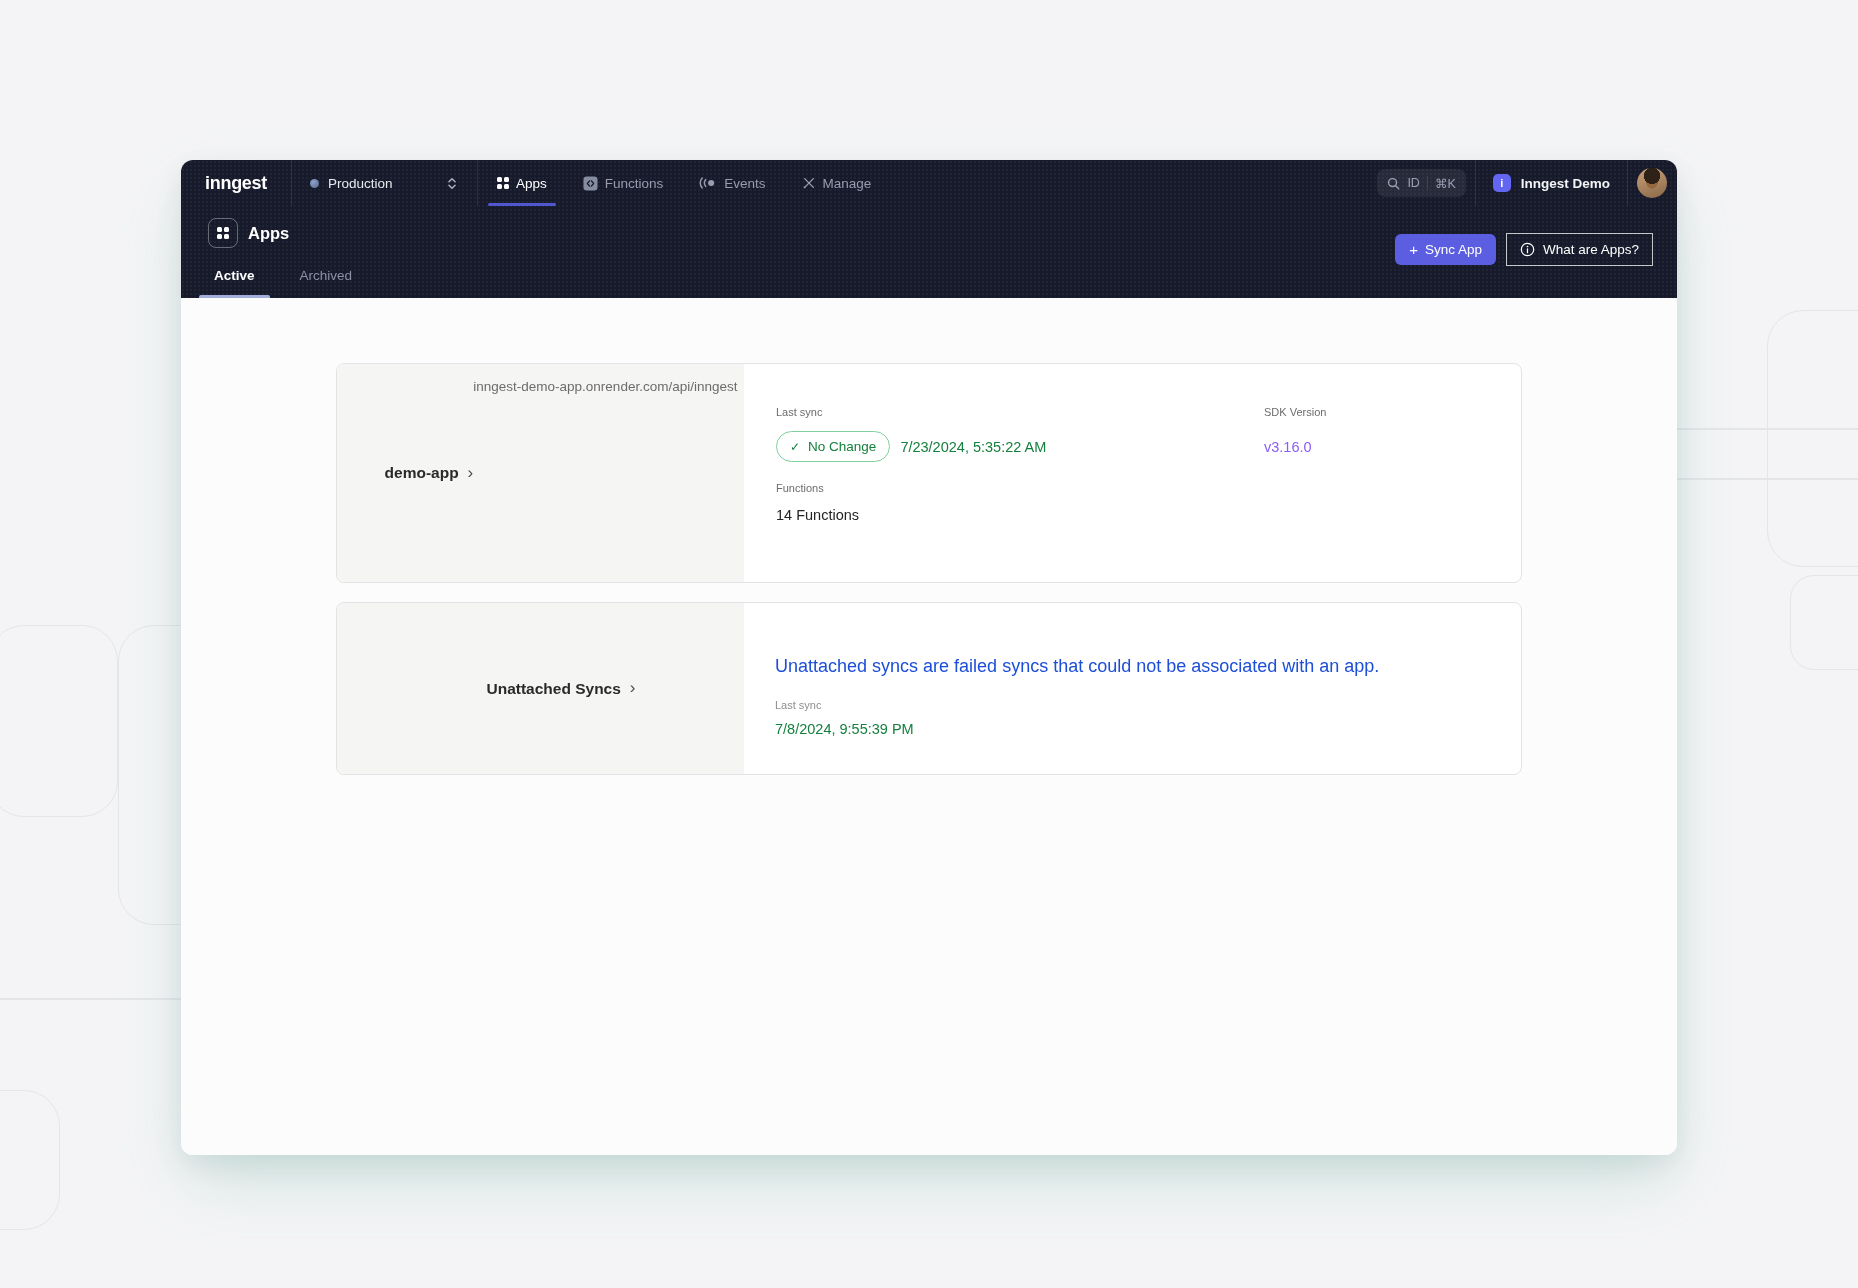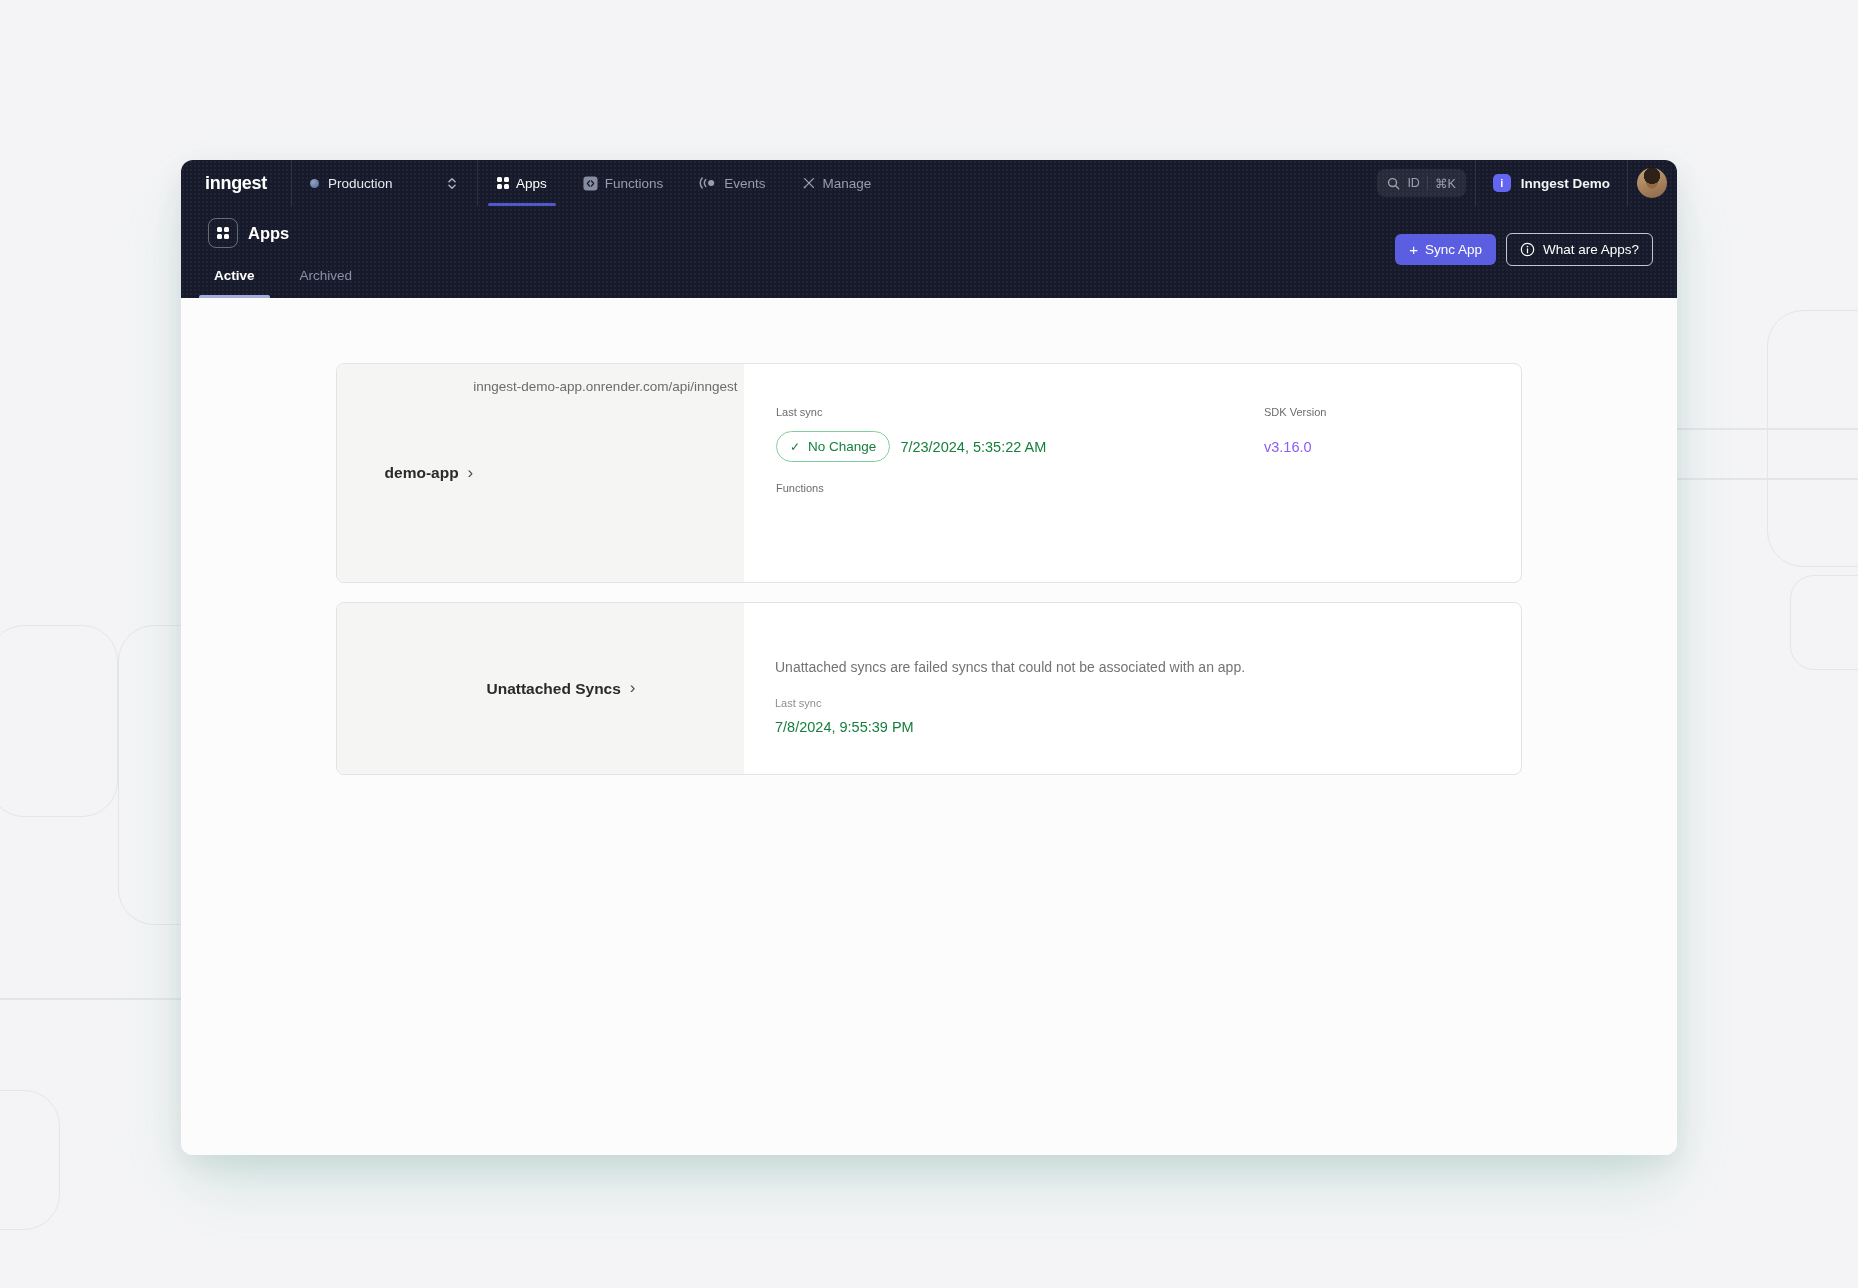--- a/index.html
+++ b/index.html
@@ -66,21 +66,21 @@
   .title-row { display:flex; align-items:center; }
   .title-ic { width:30px; height:30px; border:1px solid rgba(255,255,255,0.35); border-radius:8px;
               color:#fff; display:flex; align-items:center; justify-content:center; }
   .page-title { margin-left:10px; color:#fff; font-size:16.5px; font-weight:600; }
   .head-actions { position:absolute; top:27px; right:24px; display:flex; align-items:center; gap:10px; }
   .btn-sync { height:31px; padding:0 14px; border:none; border-radius:6px; background:#5b5ee1;
               color:#fff; font-size:13.5px; display:flex; align-items:center; gap:7px;
               cursor:pointer; font-family:inherit; }
   .btn-sync .plus { font-size:15px; font-weight:400; margin-top:-1px; }
   .btn-help { height:33px; padding:0 13px; background:transparent; border:1px solid rgba(255,255,255,0.75);
-              border-radius:6px; color:#fff; font-size:13.5px; display:flex; align-items:center; gap:8px;
+              border-radius:0; color:#fff; font-size:13.5px; display:flex; align-items:center; gap:8px;
               cursor:pointer; font-family:inherit; }
   .head-tabs { position:absolute; left:18px; bottom:0; display:flex; gap:15px; }
   .htab { position:relative; padding:0 15px 15px; font-size:13.5px; color:#8a90a3; cursor:pointer; }
   .htab.active { color:#ffffff; font-weight:600; }
   .htab.active::after { content:""; position:absolute; left:0; right:0; bottom:0; height:3px;
                         background:#a3aedd; border-radius:2px 2px 0 0; }
 
   
   .content { height:857px; border-radius:0 0 12px 12px; background:#fcfcfc; overflow:hidden; }
   .cards { width:1186px; margin:65px auto 0; }
@@ -103,21 +103,21 @@
           border:1px solid #7fcf9f; border-radius:16px; color:#15803d; font-size:13.5px; }
   .pill .check { font-size:12px; }
   .link-blue { color:#15803d; font-size:14.5px; cursor:pointer; }
   .value-row .link-blue { margin-left:10px; }
   .plain-value { font-size:14.5px; color:#8b5cf6; }
   .fn-block { margin-top:20px; }
   .fn-value { margin-top:13px; font-size:14.5px; color:#242424; }
 
   .card2 { height:173px; }
   .card2 .card-right { flex:1; padding-left:31px; display:flex; flex-direction:column; justify-content:center; }
-  .desc { font-size:14px; color:#737373;margin-top:16px; }
+  .desc { font-size:18px; color:#1d4ed8;margin-top:16px; }
   .card2 .meta-label { margin-top:22px; color:#8e8e8e; }
   .card2 .link-blue { margin-top:10px; }
 
   svg { display:block; }
 </style>
 </head>
 <body>
 
 <div class="page">
 
@@ -275,20 +275,21 @@
               </div>
               <div class="meta-col2">
                 <div class="meta-label">SDK Version</div>
                 <div class="value-row">
                   <span class="plain-value">v3.16.0</span>
                 </div>
               </div>
             </div>
             <div class="fn-block">
               <div class="meta-label">Functions</div>
+              <div class="fn-value">14 Functions</div>
             </div>
           </div>
         </div>
 
         <div class="card card2">
           <div class="card-left">
             <div class="card-title">
               <span class="name">Unattached Syncs</span>
               <span class="chev">›</span>
             </div>

